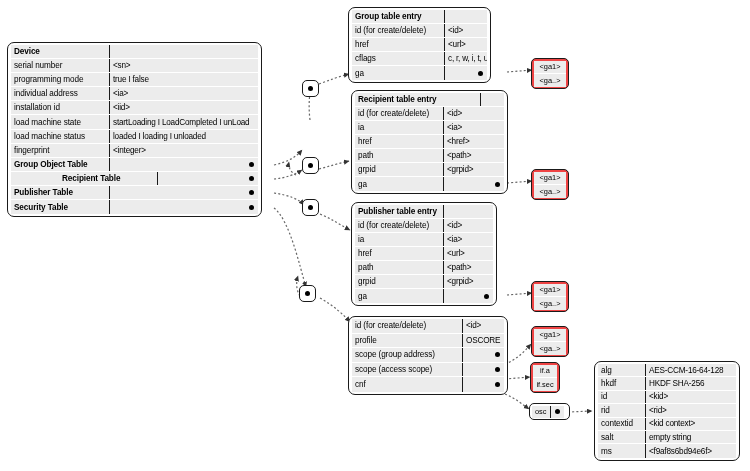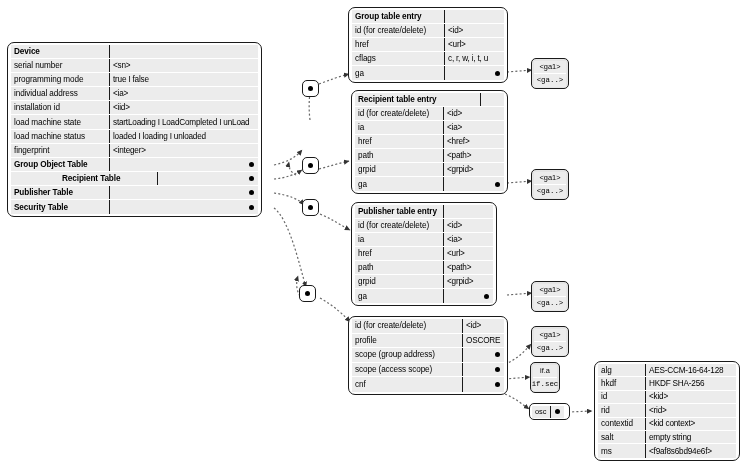--- a/index.html
+++ b/index.html
@@ -59,36 +59,36 @@
   .dot{
     width:5px;height:5px;border-radius:50%;
     background:#000;display:inline-block;
   }
 
   
   .mini{
     position:absolute;
     border:1.3px solid #1a1a1a;
     border-radius:5px;
-    background:#e5e5e5;
+    background:#ef4444;
     box-sizing:border-box;
     padding:1.5px 2px;
     z-index:6;
   }
   .mini .mrow{
     background:#ececec;
     font-size:7.4px;
     text-align:center;
     color:#000;
     box-sizing:border-box;
     border-bottom:1px solid #fff;
     display:flex;align-items:center;justify-content:center;
     white-space:nowrap;
   }
-  .mini .mrow:last-child{border-bottom:none;font-family:Liberation Mono, monospace;}
+  .mini .mrow:last-child{border-bottom:none;}
 
   
   .node{
     position:absolute;
     width:17px;height:17px;
     border:1.4px solid #1a1a1a;
     border-radius:5px;
     background:#ffffff;
     box-sizing:border-box;
     z-index:7;
@@ -216,21 +216,21 @@
         </div>
       </div>
       <div class="row bold" style="height: 14.1px;">
         <div class="c1" style="width: 98px;">Security Table</div>
         <div class="c2 dotcell">
           <i class="dot"></i>
         </div>
       </div>
     </div>
 
-  <div class="ent" id="groupTable" style="left:348px;top:7px;width:160px;">
+  <div class="ent" id="groupTable" style="left:348px;top:7px;width:143px;">
       <div class="row hdr" style="height: 14px;">
         <div class="c1" style="width: 92px;">Group table entry</div>
         <div class="c2"></div>
       </div>
       <div class="row" style="height: 14px;">
         <div class="c1" style="width: 92px;">id (for create/delete)</div>
         <div class="c2">&lt;id&gt;</div>
       </div>
       <div class="row" style="height: 14px;">
         <div class="c1" style="width: 92px;">href</div>

